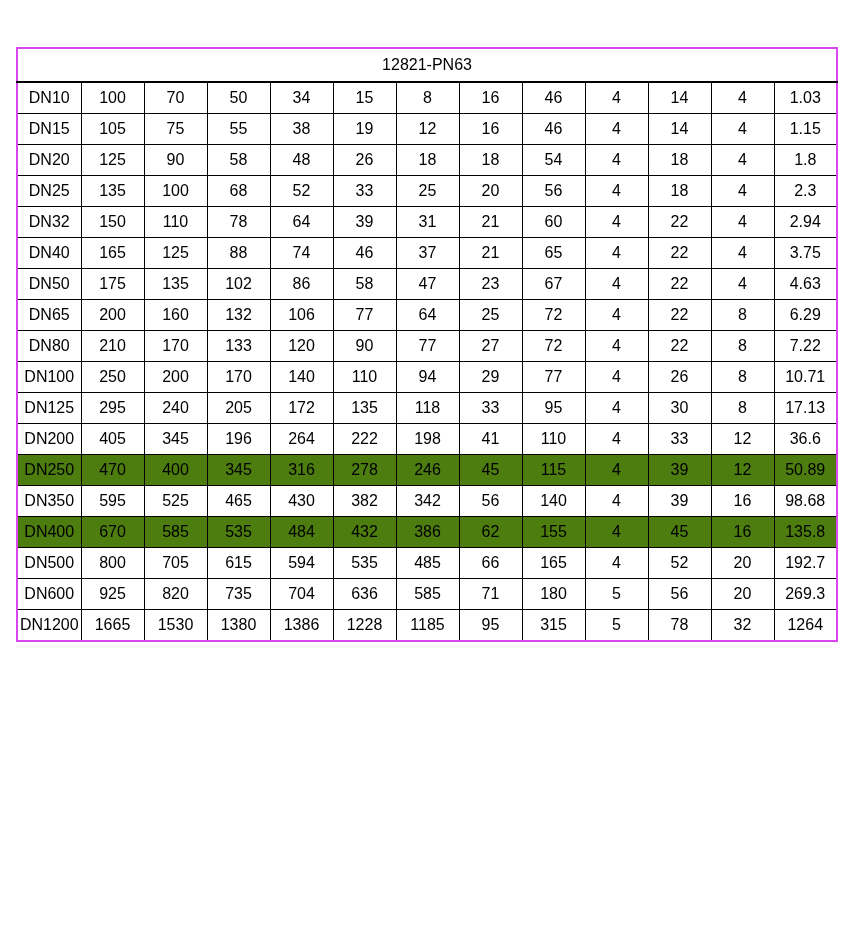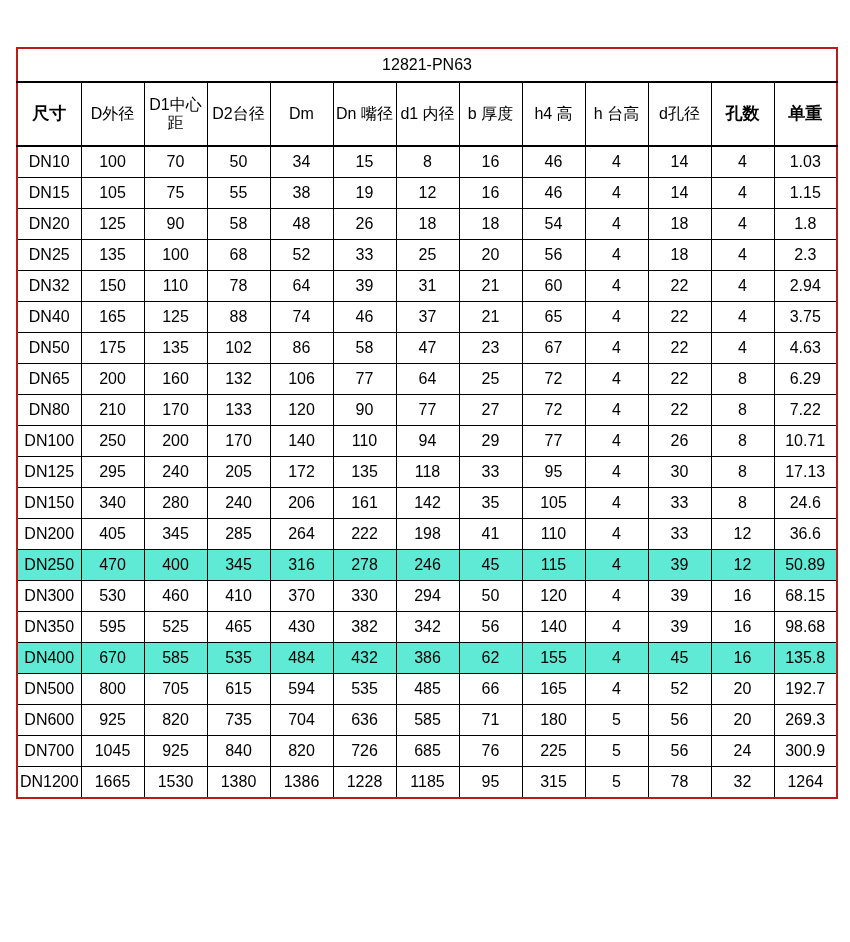--- a/index.html
+++ b/index.html
@@ -12,21 +12,21 @@
     height: 942px;
     box-sizing: border-box;
     padding: 47px 14px 48px 16px;
     font-family: "Liberation Sans", sans-serif;
     color: #000000;
   }
   table.spec-table {
     border-collapse: collapse;
     table-layout: fixed;
     width: 820px;
-    border: 2px solid #b91c1c;
+    border: 2px solid #d946ef;
   }
   .spec-table td, .spec-table th {
     border: 1px solid #000000;
     text-align: center;
     vertical-align: middle;
     padding: 0 1px;
     font-size: 16px;
     font-weight: normal;
     line-height: 1.15;
     overflow: hidden;
@@ -42,21 +42,21 @@
     border-bottom: 2px solid #000000;
   }
   .spec-table th.bold {
     font-weight: bold;
     font-size: 17px;
   }
   .spec-table tbody td {
     height: 30px;
   }
   .spec-table tbody tr.highlight td {
-    background: #5eead4;
+    background: #4d7c0f;
   }
   .spec-table col.col-size { width: 64px; }
   .spec-table col.col-data { width: 63px; }
 </style>
 </head>
 <body>
 
 <div class="page">
   <table class="spec-table">
     <colgroup id="table-colgroup">
@@ -71,35 +71,20 @@
         <col class="col-data">
         <col class="col-data">
         <col class="col-data">
         <col class="col-data">
         <col class="col-data">
       </colgroup>
     <thead>
       <tr>
         <td class="title-cell" id="title-cell" colspan="13">12821-PN63</td>
       </tr>
-      <tr class="header-row" id="header-row">
-          <th class="bold">尺寸</th>
-          <th>D外径</th>
-          <th>D1中心距</th>
-          <th>D2台径</th>
-          <th>Dm</th>
-          <th>Dn 嘴径</th>
-          <th>d1 内径</th>
-          <th>b 厚度</th>
-          <th>h4 高</th>
-          <th>h 台高</th>
-          <th>d孔径</th>
-          <th class="bold">孔数</th>
-          <th class="bold">单重</th>
-        </tr>
     </thead>
     <tbody id="table-body">
         <tr>
           <td>DN10</td>
           <td>100</td>
           <td>70</td>
           <td>50</td>
           <td>34</td>
           <td>15</td>
           <td>8</td>
@@ -254,39 +239,24 @@
           <td>135</td>
           <td>118</td>
           <td>33</td>
           <td>95</td>
           <td>4</td>
           <td>30</td>
           <td>8</td>
           <td>17.13</td>
         </tr>
         <tr>
-          <td>DN150</td>
-          <td>340</td>
-          <td>280</td>
-          <td>240</td>
-          <td>206</td>
-          <td>161</td>
-          <td>142</td>
-          <td>35</td>
-          <td>105</td>
-          <td>4</td>
-          <td>33</td>
-          <td>8</td>
-          <td>24.6</td>
-        </tr>
-        <tr>
           <td>DN200</td>
           <td>405</td>
           <td>345</td>
-          <td>285</td>
+          <td>196</td>
           <td>264</td>
           <td>222</td>
           <td>198</td>
           <td>41</td>
           <td>110</td>
           <td>4</td>
           <td>33</td>
           <td>12</td>
           <td>36.6</td>
         </tr>
@@ -297,35 +267,20 @@
           <td>345</td>
           <td>316</td>
           <td>278</td>
           <td>246</td>
           <td>45</td>
           <td>115</td>
           <td>4</td>
           <td>39</td>
           <td>12</td>
           <td>50.89</td>
-        </tr>
-        <tr>
-          <td>DN300</td>
-          <td>530</td>
-          <td>460</td>
-          <td>410</td>
-          <td>370</td>
-          <td>330</td>
-          <td>294</td>
-          <td>50</td>
-          <td>120</td>
-          <td>4</td>
-          <td>39</td>
-          <td>16</td>
-          <td>68.15</td>
         </tr>
         <tr>
           <td>DN350</td>
           <td>595</td>
           <td>525</td>
           <td>465</td>
           <td>430</td>
           <td>382</td>
           <td>342</td>
           <td>56</td>
@@ -374,35 +329,20 @@
           <td>636</td>
           <td>585</td>
           <td>71</td>
           <td>180</td>
           <td>5</td>
           <td>56</td>
           <td>20</td>
           <td>269.3</td>
         </tr>
         <tr>
-          <td>DN700</td>
-          <td>1045</td>
-          <td>925</td>
-          <td>840</td>
-          <td>820</td>
-          <td>726</td>
-          <td>685</td>
-          <td>76</td>
-          <td>225</td>
-          <td>5</td>
-          <td>56</td>
-          <td>24</td>
-          <td>300.9</td>
-        </tr>
-        <tr>
           <td>DN1200</td>
           <td>1665</td>
           <td>1530</td>
           <td>1380</td>
           <td>1386</td>
           <td>1228</td>
           <td>1185</td>
           <td>95</td>
           <td>315</td>
           <td>5</td>

